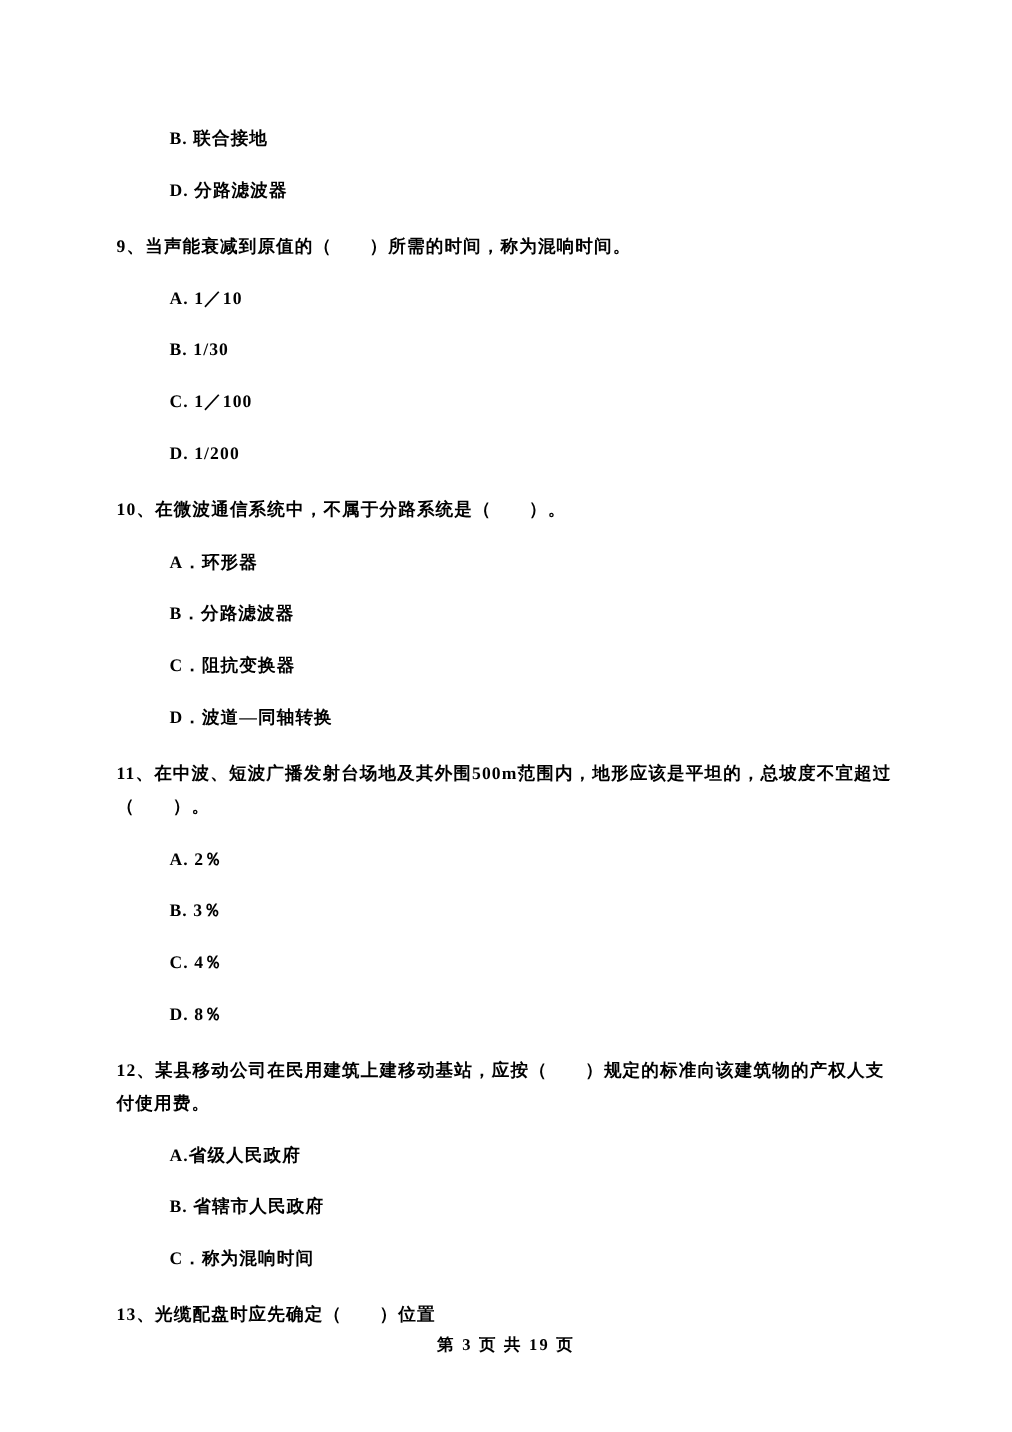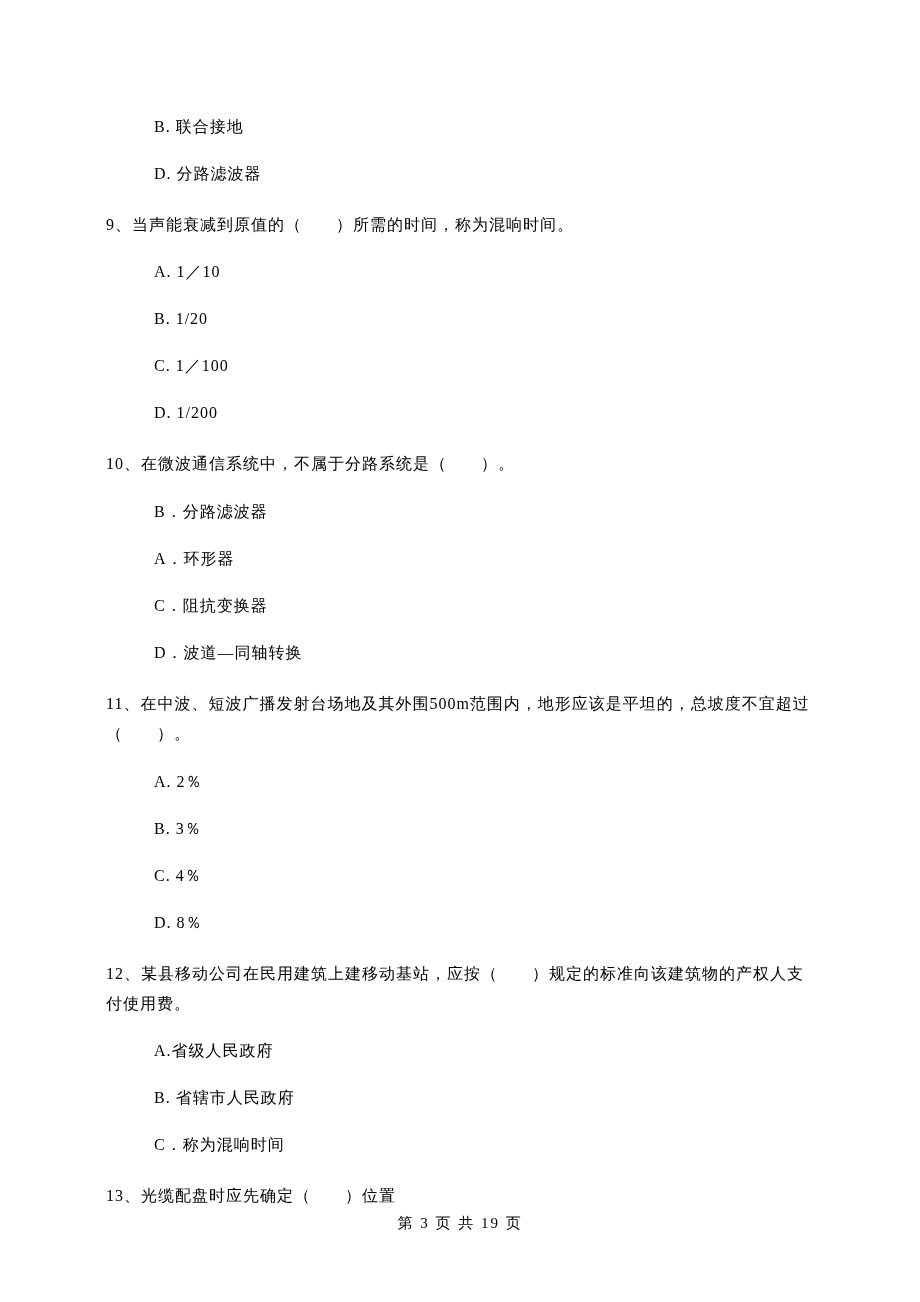--- a/index.html
+++ b/index.html
@@ -1,18 +1,19 @@
 <!DOCTYPE html>
 <html><head>
   <meta charset="utf-8">
   <style>
     * {
       margin: 0;
       padding: 0;
       box-sizing: border-box;
+      font-weight: bold;
     }
     body {
       width: 920px;
       height: 1302px;
       background: #ffffff;
       font-family: "SimSun", "宋体", serif;
       font-size: 16px;
       color: #000000;
       position: relative;
       padding: 115px 106px 0 106px;
@@ -45,29 +46,29 @@
 <body>
 
 <div class="options-group">
   <div class="option">B. 联合接地</div>
   <div class="option">D. 分路滤波器</div>
 </div>
 
 <div class="question">9、当声能衰减到原值的（　　）所需的时间，称为混响时间。</div>
 <div class="options-group">
   <div class="option">A.  1／10</div>
-  <div class="option">B.  1/20</div>
+  <div class="option">B.  1/30</div>
   <div class="option">C.  1／100</div>
   <div class="option">D.  1/200</div>
 </div>
 
 <div class="question">10、在微波通信系统中，不属于分路系统是（　　）。</div>
 <div class="options-group">
+  <div class="option">A．环形器</div>
   <div class="option">B．分路滤波器</div>
-  <div class="option">A．环形器</div>
   <div class="option">C．阻抗变换器</div>
   <div class="option">D．波道—同轴转换</div>
 </div>
 
 <div class="question">11、在中波、短波广播发射台场地及其外围500m范围内，地形应该是平坦的，总坡度不宜超过（　　）。</div>
 <div class="options-group">
   <div class="option">A.  2％</div>
   <div class="option">B.  3％</div>
   <div class="option">C.  4％</div>
   <div class="option">D.  8％</div>

